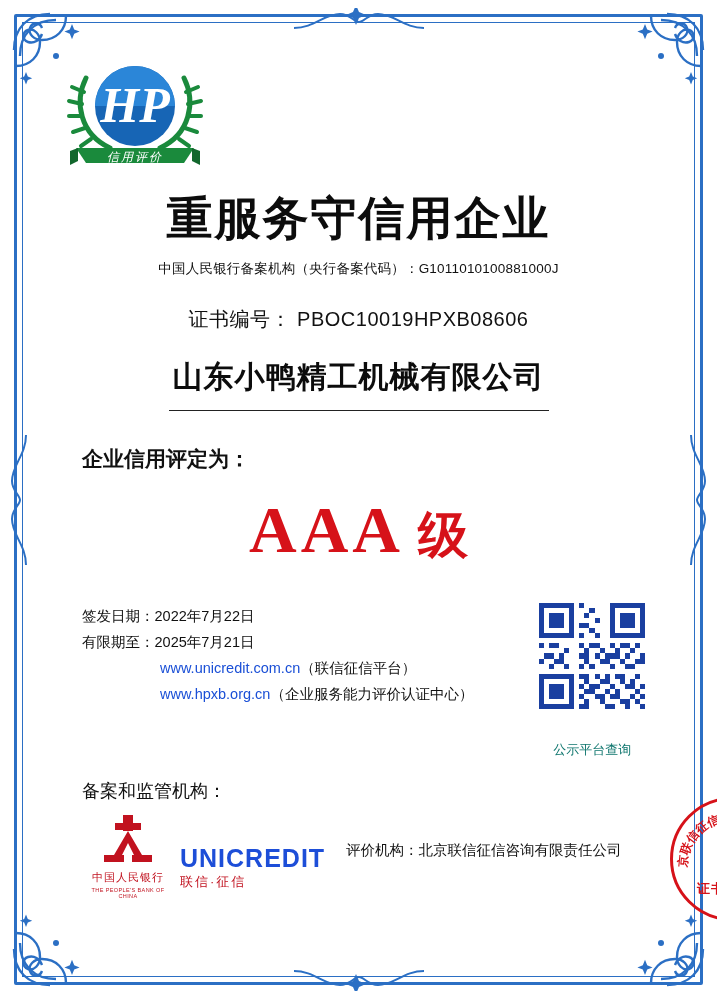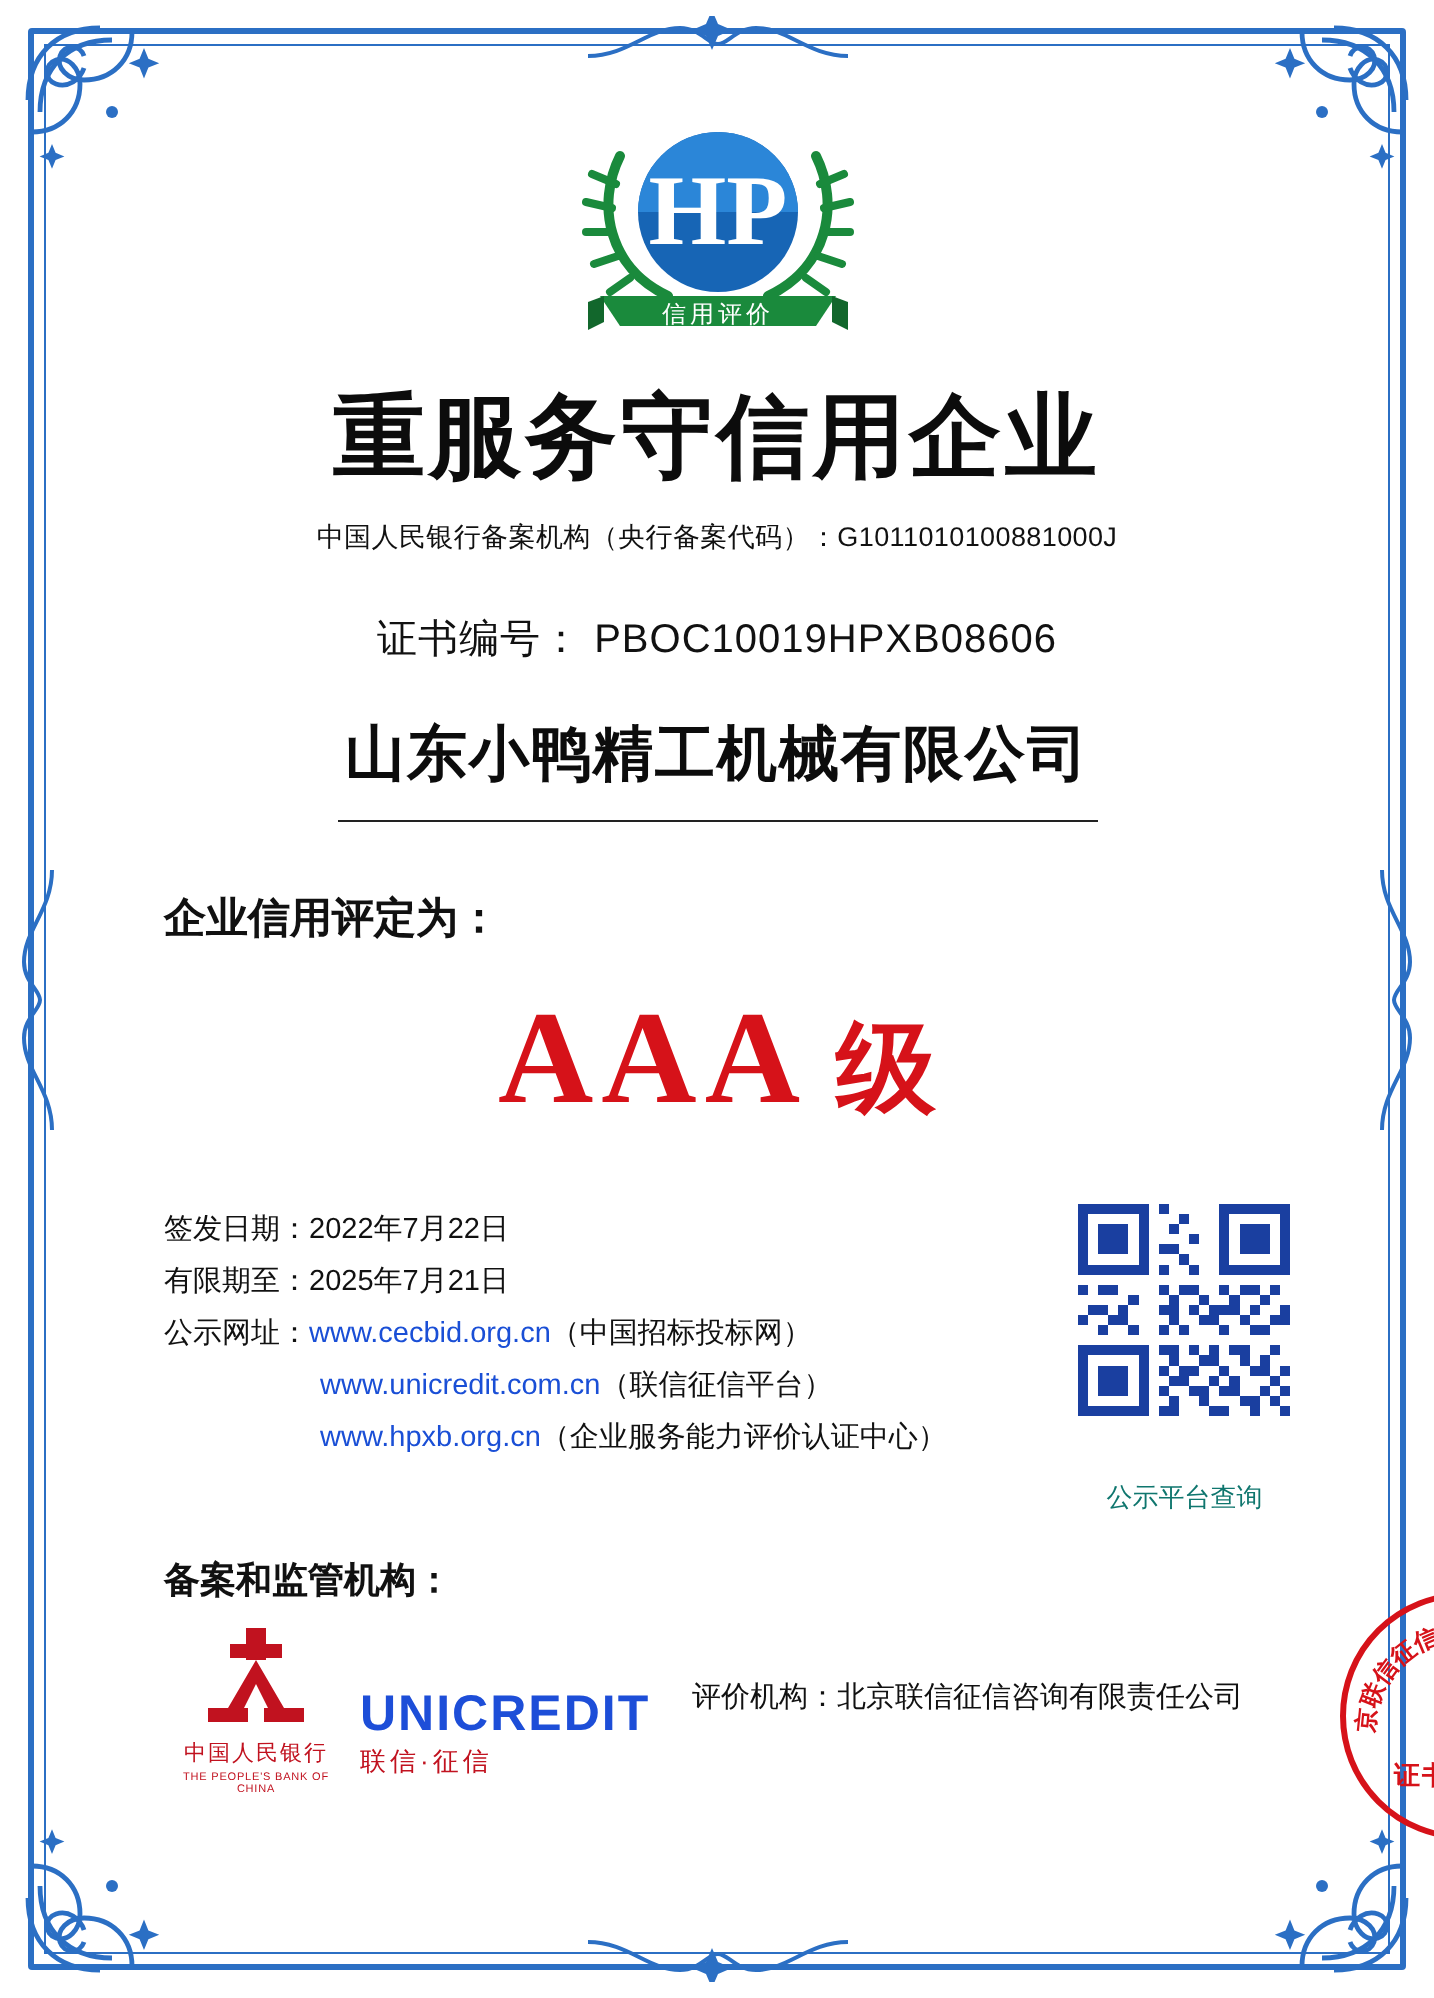--- a/index.html
+++ b/index.html
@@ -34,21 +34,21 @@
   .edge{position:absolute;color:#2b6fc4;}
   .edge svg{display:block;}
   .edge.top{left:50%;top:8px;transform:translateX(-50%);}
   .edge.bottom{left:50%;bottom:8px;transform:translateX(-50%) scaleY(-1);}
   .edge.left{left:6px;top:50%;transform:translateY(-50%);}
   .edge.right{right:6px;top:50%;transform:translateY(-50%) scaleX(-1);}
 
   
   .content{position:absolute;left:40px;right:40px;top:34px;bottom:34px;}
 
-  .emblem{width:100%;display:flex;justify-content:center;margin-top:14px;}
+  .emblem{width:100%;display:flex;justify-content:flex-start;margin-top:14px;font-style:italic;}
   .emblem svg{display:block;}
 
   .title{
     text-align:center;
     font-family:"DejaVu Sans","Liberation Sans",sans-serif;
     font-size:46px;font-weight:bold;letter-spacing:2px;
     margin-top:10px;color:#0c0c0c;
   }
   .subtitle{
     text-align:center;font-size:13.5px;margin-top:10px;color:#111;
@@ -90,21 +90,21 @@
   }
   .dates{padding-left:42px;font-size:14.5px;line-height:26px;color:#111;}
   .dates .row{white-space:nowrap;}
   .dates a{color:#1a4fd6;text-decoration:none;}
   .urlindent{padding-left:78px;}
   .qrwrap{width:160px;text-align:center;padding-right:6px;}
   .qr{width:106px;height:106px;margin:0 auto;}
   .qr svg{display:block;}
   .qrcap{font-size:13px;margin-top:32px;color:#0f766e;}
 
-  .regtitle{margin-top:20px;padding-left:42px;font-size:18px;font-weight:bold;color:#111;}
+  .regtitle{margin-top:20px;padding-left:42px;font-size:18px;font-weight:normal;color:#111;}
 
   .bottom{margin-top:8px;display:flex;align-items:flex-start;}
   .pbc{width:260px;padding-left:46px;display:flex;align-items:center;gap:10px;}
   .pbc-logo{width:84px;text-align:center;}
   .pbc-logo svg{display:block;margin:0 auto;}
   .pbc-cn{font-size:11px;color:#c1121f;margin-top:3px;letter-spacing:1px;}
   .pbc-en{font-size:5.5px;color:#c1121f;letter-spacing:.4px;margin-top:2px;}
   .uni{line-height:1.1;}
   .uni-main{font-size:25px;font-weight:bold;color:#1d4ed8;letter-spacing:1px;margin-top:24px;}
   .uni-sub{font-size:13px;color:#c1121f;letter-spacing:2px;margin-top:3px;}
@@ -246,23 +246,20 @@
       <span class="aaa">AAA</span><span class="ji">级</span>
     </div>
 
     <div class="midblock">
       <div class="dates">
         <div class="row">
           <span>签发日期：</span><span>2022年7月22日</span>
         </div>
         <div class="row">
           <span>有限期至：</span><span>2025年7月21日</span>
-        </div>
-        <div class="row">
-          <span>公示网址：</span><a href="#">www.cecbid.org.cn</a><span>（中国招标投标网）</span>
         </div>
         <div class="row urlindent">
           <a href="#">www.unicredit.com.cn</a><span>（联信征信平台）</span>
         </div>
         <div class="row urlindent">
           <a href="#">www.hpxb.org.cn</a><span>（企业服务能力评价认证中心）</span>
         </div>
       </div>
 
       <div class="qrwrap">

